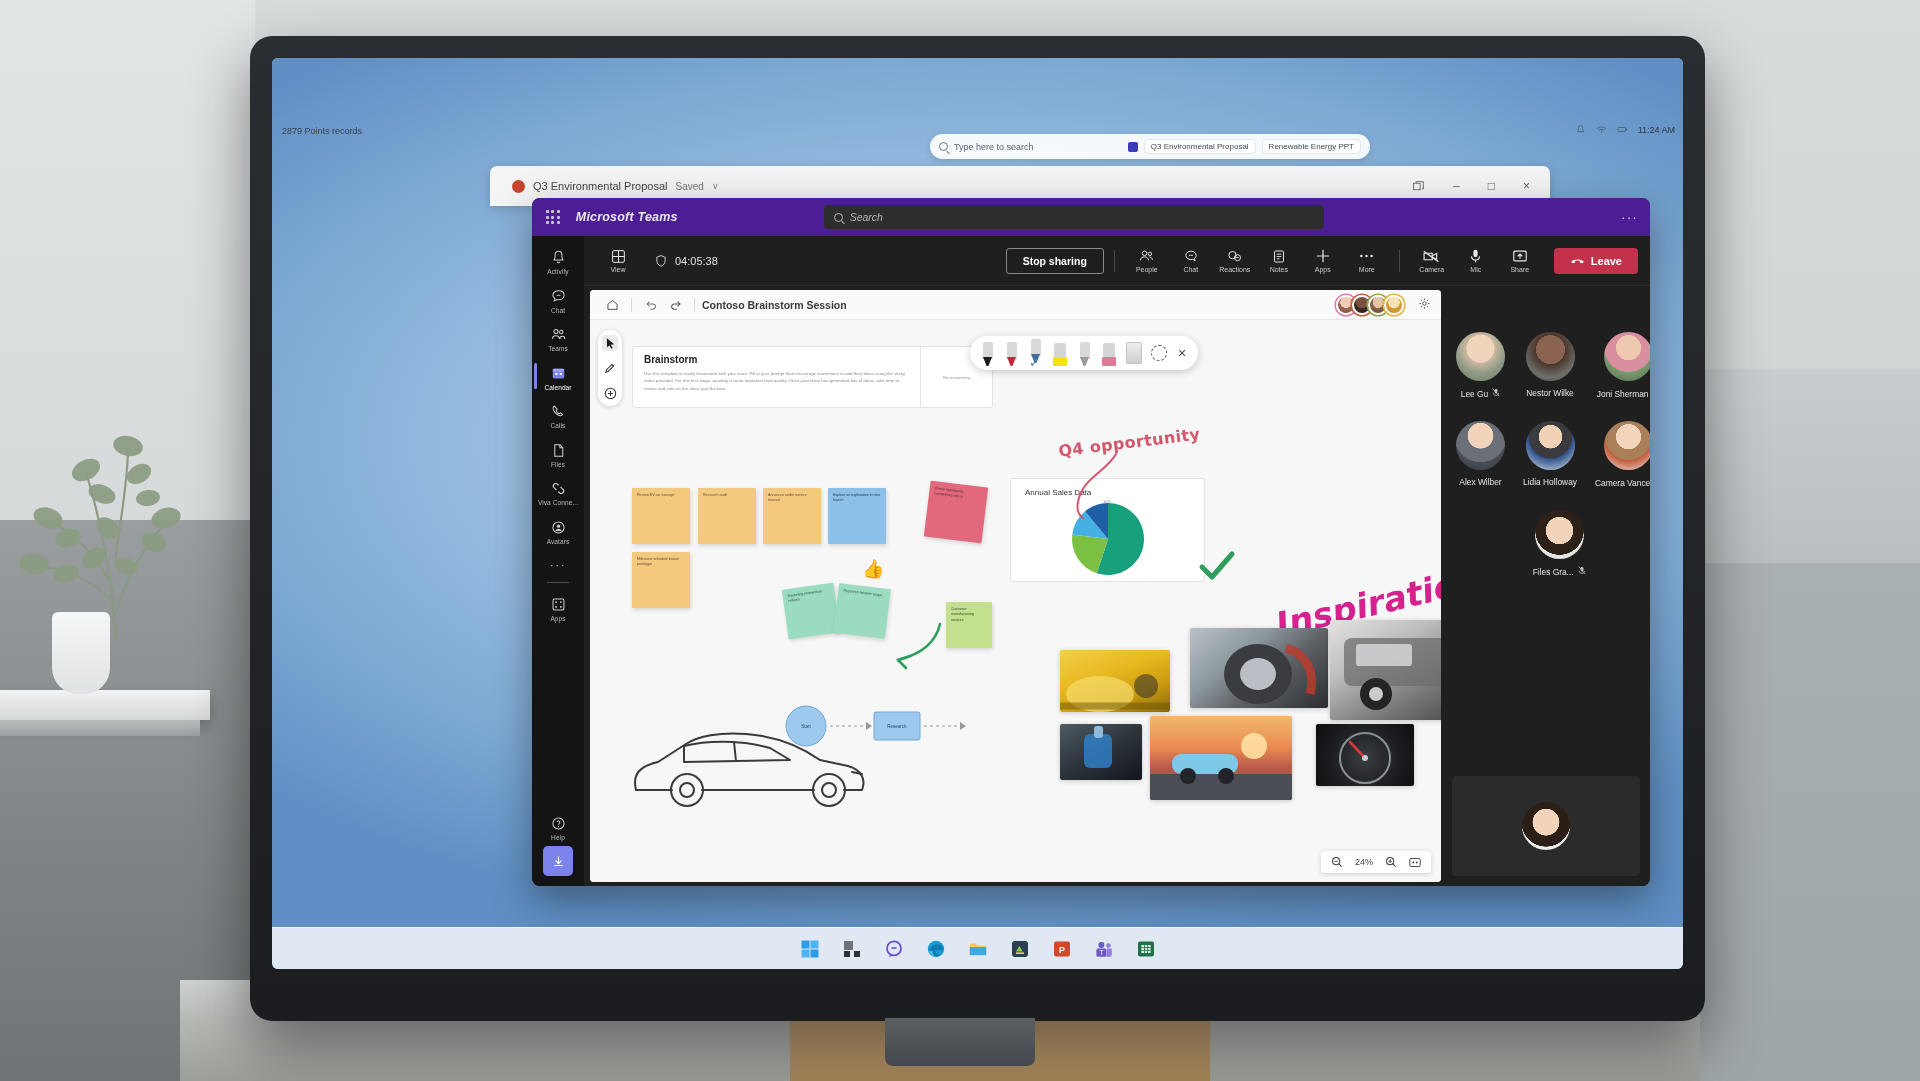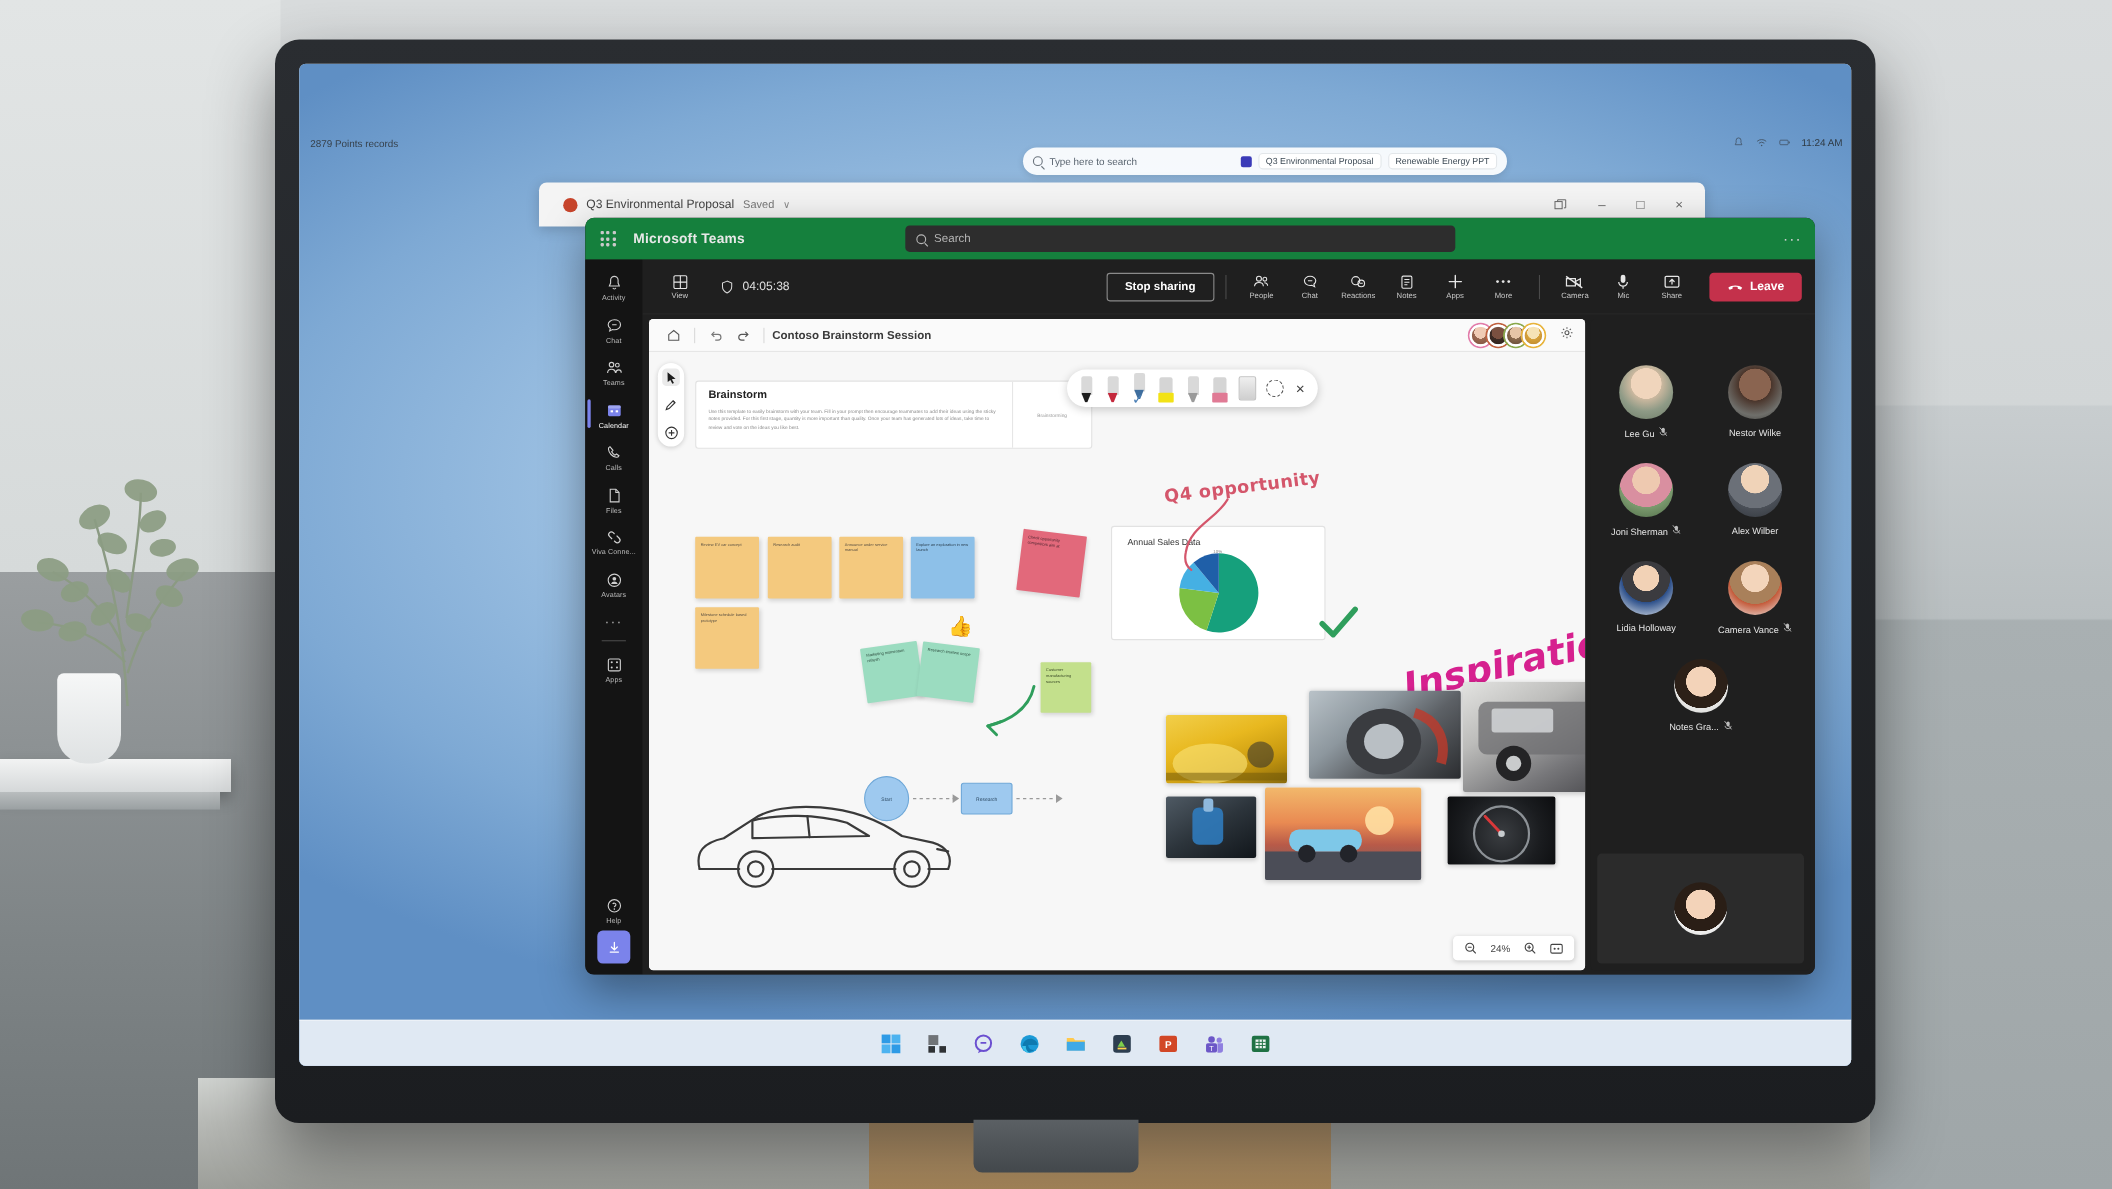--- a/index.html
+++ b/index.html
@@ -124,22 +124,22 @@
   
   #teams {
     position:absolute; left:260px; top:140px; width:1118px; height:688px;
     background:#1f1f1f; border-radius:8px; overflow:hidden;
     box-shadow: 0 14px 40px rgba(0,0,0,.38);
     display:flex; flex-direction:column;
     color:#e8e8e8;
   }
   
   #teams-titlebar {
-    height:38px; background:#15803d; display:flex; align-items:center;
-    padding:0 12px; gap:14px; flex:0 0 auto;
+    height:38px; background:#4c1d95; display:flex; align-items:center;
+    padding:0 12px; gap:14px; flex:0 0 auto;font-style:italic;
   }
   .waffle { display:grid; grid-template-columns:repeat(3,3px); gap:2.4px; padding:2px; }
   .waffle i { width:3px;height:3px;background:#c9c9c9;border-radius:1px;display:block;}
   #teams-appname { font-size:12.5px; font-weight:bold; letter-spacing:.2px; }
   #teams-search {
     margin-left:132px; width:500px; height:24px; background:#2d2d2d;
     border-radius:4px; display:flex; align-items:center; gap:7px; padding:0 10px;
     font-size:10.5px; color:#b6b6b6;
   }
   #teams-search .mag { width:9px;height:9px;border:1.3px solid #b6b6b6;border-radius:50%;position:relative;}
@@ -292,21 +292,21 @@
     font-size:9px; color:#444;
   }
   .z-ico { width:12px;height:12px; display:flex; align-items:center; justify-content:center; cursor:pointer;}
 
   
   #roster {
     width:200px; flex:0 0 auto; background:#1f1f1f; border-radius:4px;
     display:flex; flex-direction:column; padding-top:42px;
   }
   #roster-grid {
-    flex:1; display:grid; grid-template-columns:1fr 1fr;
+    flex:1; display:grid; grid-template-columns:1fr 1fr 1fr;
     gap:22px 18px; padding:0 10px; align-content:start;
   }
   .part { display:flex; flex-direction:column; align-items:center; gap:7px;}
   .part.solo { grid-column:1 / -1; }
   .pav { width:49px;height:49px;border-radius:50%; background-size:cover; background-position:center; }
   .pname { font-size:8.4px; color:#e6e6e6; display:flex; align-items:center; gap:4px; white-space:nowrap;}
   .mutedot { opacity:.85; }
   #self-tile {
     height:100px; margin:6px; border-radius:4px; background:#2b2b2b;
     display:flex; align-items:center; justify-content:center; flex:0 0 auto;
@@ -997,21 +997,21 @@
                             <path d="M1.6 6c0 1.8 1.5 3.1 3.4 3.1S8.4 7.8 8.4 6" fill="none" stroke="#d9d9d9" stroke-width="1"></path>
                             <path d="M1 .6 9 10" stroke="#d9d9d9" stroke-width="1.1"></path>
                           </svg>
                       </span>
                     </div>
                   </div>
 
                   <div class="part solo">
                     <div class="pav" style="background:radial-gradient(circle at 50% 42%, #f3d3b9 0 36%, #2c2018 37% 64%, #e8e8e6 65%, #cfcfcd 100%);"></div>
                     <div class="pname">
-                      <span>Notes Gra...</span>
+                      <span>Files Gra...</span>
                       <span class="mutedot">
                         <svg width="8" height="9" viewBox="0 0 10 11">
                             <rect x="3.2" y="1" width="3.6" height="5.6" rx="1.8" fill="#d9d9d9"></rect>
                             <path d="M1.6 6c0 1.8 1.5 3.1 3.4 3.1S8.4 7.8 8.4 6" fill="none" stroke="#d9d9d9" stroke-width="1"></path>
                             <path d="M1 .6 9 10" stroke="#d9d9d9" stroke-width="1.1"></path>
                           </svg>
                       </span>
                     </div>
                   </div>
 

